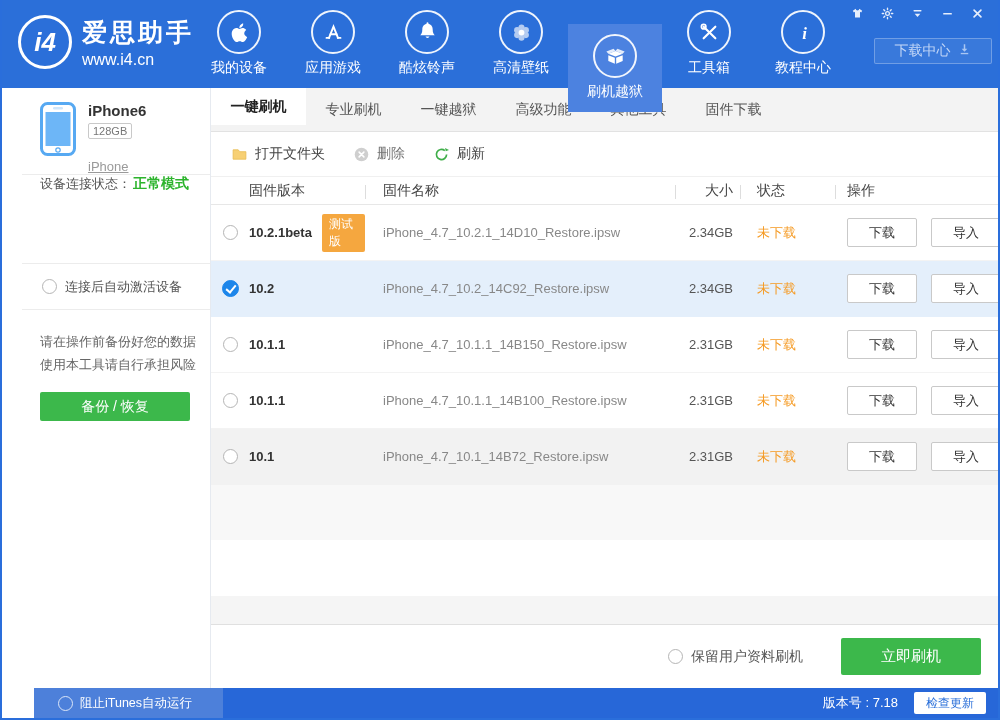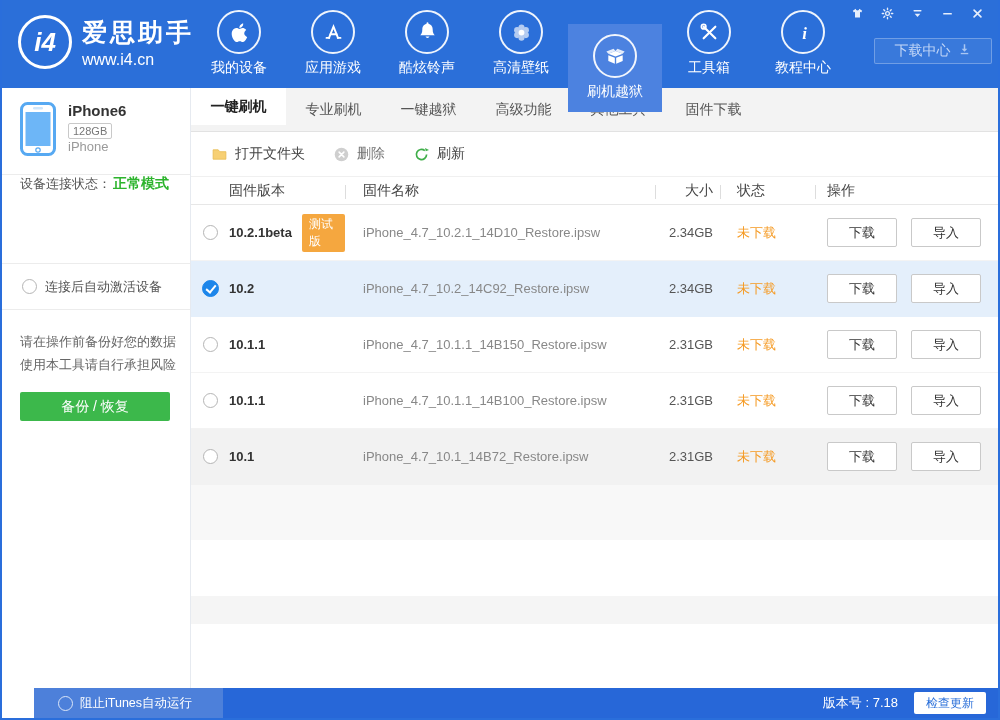--- a/index.html
+++ b/index.html
@@ -28,29 +28,29 @@
   .tb-btn { width:25px; height:20px; display:flex; align-items:center; justify-content:center;
     color:#e6eefc; cursor:pointer; }
   .tb-btn svg { width:15px; height:15px; }
   .dl-center { position:absolute; top:38px; right:6px; width:118px; height:26px;
     background:rgba(255,255,255,.07); border:1px solid rgba(255,255,255,.28); border-radius:2px;
     color:#c3d7f7; font-size:14px; display:flex; align-items:center; justify-content:center; gap:6px;
     cursor:pointer; }
   .dl-center svg { width:15px; height:15px; color:#a9c6f2; }
 
   
-  .body { display:flex; height:600px; }
+  .body { display:flex; height:600px;padding-left:20px; }
   .sidebar { width:189px; border-right:1px solid #e6eaf0; background:#fff; }
   .device-card { height:87px; border-bottom:1px solid #ececec; display:flex; gap:12px;
     padding:14px 0 0 18px; }
   .phone-icon svg { width:36px; height:54px; }
   .device-name { font-size:15px; font-weight:bold; color:#333; }
   .device-cap { display:inline-block; margin-top:4px; font-size:11px; color:#777;
     border:1px solid #c9c9c9; border-radius:2px; padding:1px 4px; }
-  .device-type { margin-top:0; font-size:13px; color:#9a9a9a; }
+  .device-type { margin-top:20px; font-size:13px; color:#9a9a9a;text-decoration:underline; }
   .conn-sec { height:89px; border-bottom:1px solid #ececec; display:flex; align-items:flex-start;
     padding-left:18px; font-size:13px; color:#555; }
   .conn-status { color:#2db42d; font-weight:bold; font-size:14px; margin-left:2px; }
   .act-sec { height:46px; border-bottom:1px solid #ececec; display:flex; align-items:center;
     gap:8px; padding-left:20px; font-size:13px; color:#555; cursor:pointer; }
   .warn-sec { padding:20px 18px; }
   .warn-sec p { font-size:13px; color:#666; line-height:23px; white-space:nowrap; }
   .green-btn { background:#3cb84b; color:#fff; border:none; border-radius:2px; cursor:pointer; }
   .backup-btn { display:block; width:150px; height:29px; margin-top:16px; font-size:14px; }
 
@@ -393,20 +393,25 @@
      <div class="c-status">未下载</div>
      <div class="c-act">
        <button class="row-btn">下载</button>
        <button class="row-btn">导入</button>
      </div>
    </div>
         </div>
       <div class="band b1"></div>
       <div class="band b2"></div>
       <div class="band b3"></div>
+      <div class="flashbar">
+        <span class="radio"></span>
+        <span class="keep-label">保留用户资料刷机</span>
+        <button class="green-btn flash-btn">立即刷机</button>
+      </div>
     </section>
   </div>
 
   <footer>
     <div class="footer-left">
       <span class="radio light"></span>
       <span>阻止iTunes自动运行</span>
     </div>
     <div class="footer-right">
       <span class="ver">版本号 : 7.18</span>

